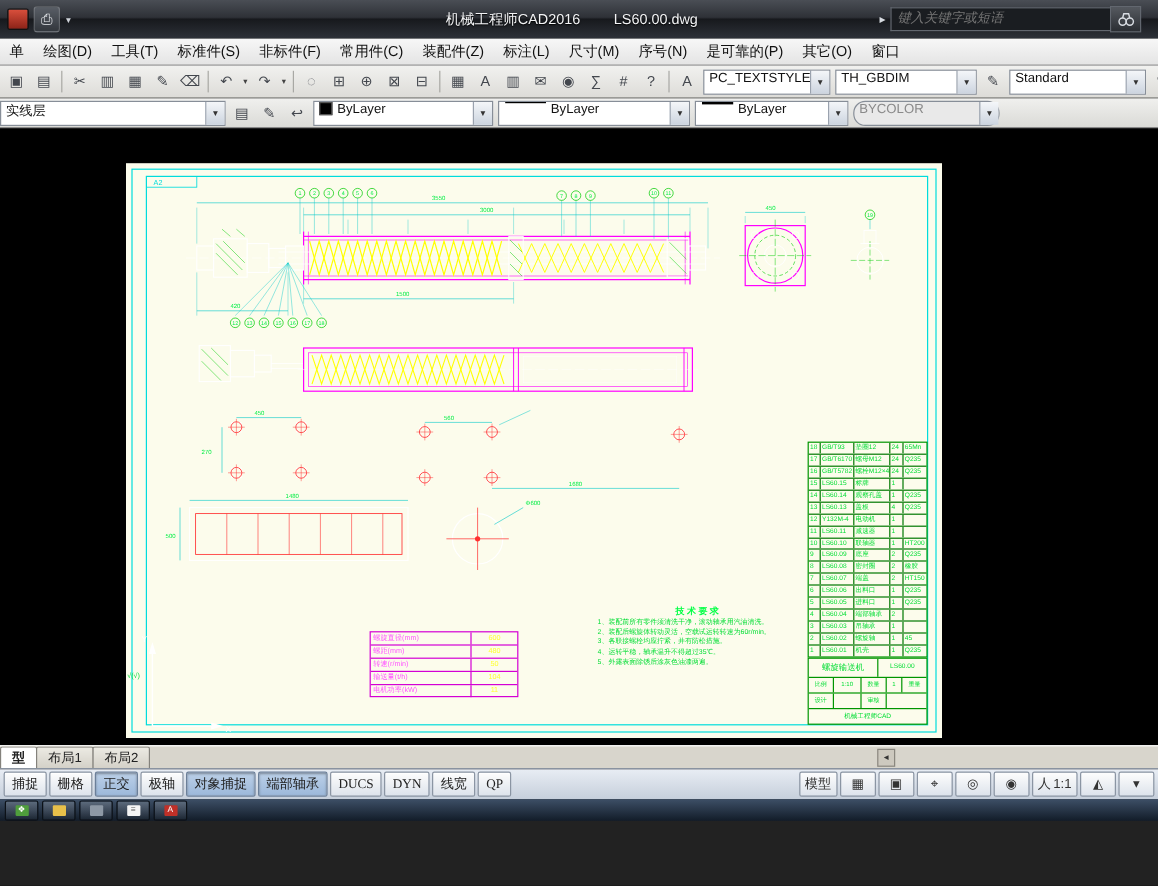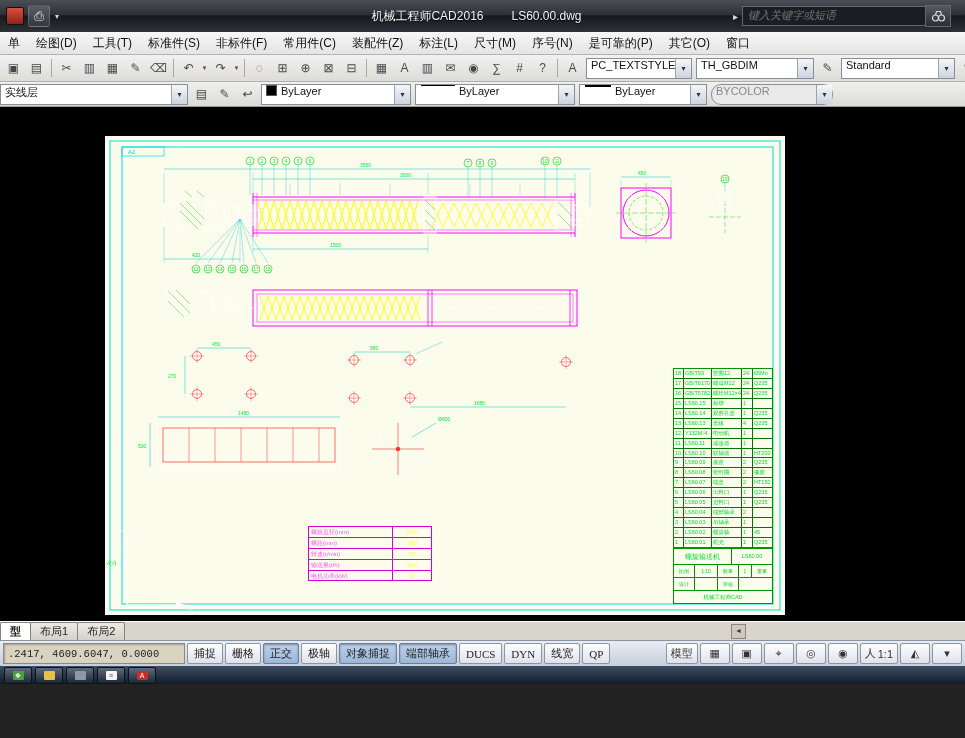--- a/index.html
+++ b/index.html
@@ -517,20 +517,30 @@
         <div class="prow">
         <span class="pl">输送量(t/h)</span>
           <span class="pv">104</span>
       </div>
         <div class="prow">
         <span class="pl">电机功率(kW)</span>
           <span class="pv">11</span>
       </div>
       </div>
 
+    <div class="overlay notes">
+      <div class="ntitle">技术要求</div>
+      <div>
+          <div class="nline">1、装配前所有零件须清洗干净，滚动轴承用汽油清洗。</div>
+          <div class="nline">2、装配后螺旋体转动灵活，空载试运转转速为60r/min。</div>
+          <div class="nline">3、各联接螺栓均应拧紧，并有防松措施。</div>
+          <div class="nline">4、运转平稳，轴承温升不得超过35℃。</div>
+          <div class="nline">5、外露表面除锈后涂灰色油漆两遍。</div>
+        </div>
+    </div>
 
     <div class="overlay bom">
         <div class="brow">
         <span class="bc1">18</span>
           <span class="bc2">GB/T93</span>
           <span class="bc3">垫圈12</span>
           <span class="bc4">24</span>
           <span class="bc5">65Mn</span>
       </div>
         <div class="brow">
@@ -680,21 +690,20 @@
 
   <div class="tabsrow">
     <span class="tab active">型</span>
     <span class="tab">布局1</span>
     <span class="tab">布局2</span>
     <span class="tabscroll">◂</span>
   </div>
 
 
   <div class="statusbar">
-    <div class="coords">.2417, 4609.6047,  0.0000</div>
     <span class="tg">捕捉</span>
     <span class="tg">栅格</span>
     <span class="tg on">正交</span>
     <span class="tg">极轴</span>
     <span class="tg on">对象捕捉</span>
     <span class="tg on">端部轴承</span>
     <span class="tg">DUCS</span>
     <span class="tg">DYN</span>
     <span class="tg">线宽</span>
     <span class="tg">QP</span>

